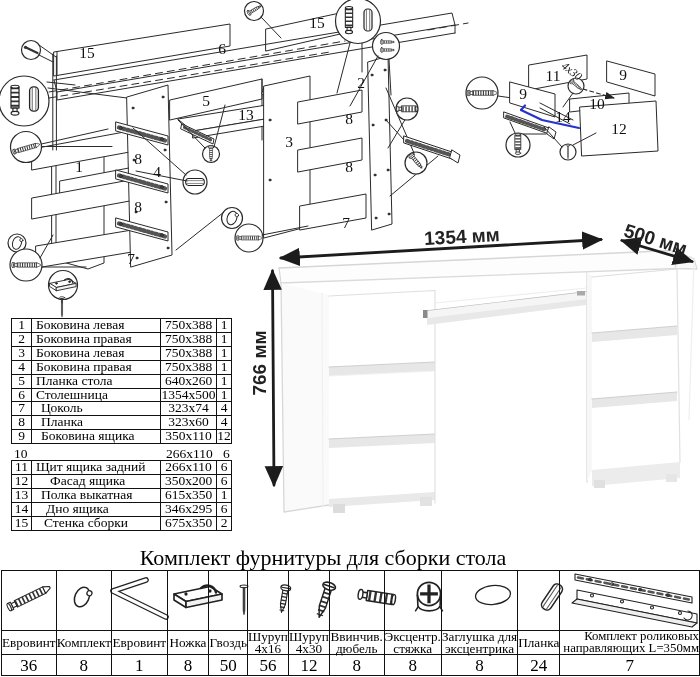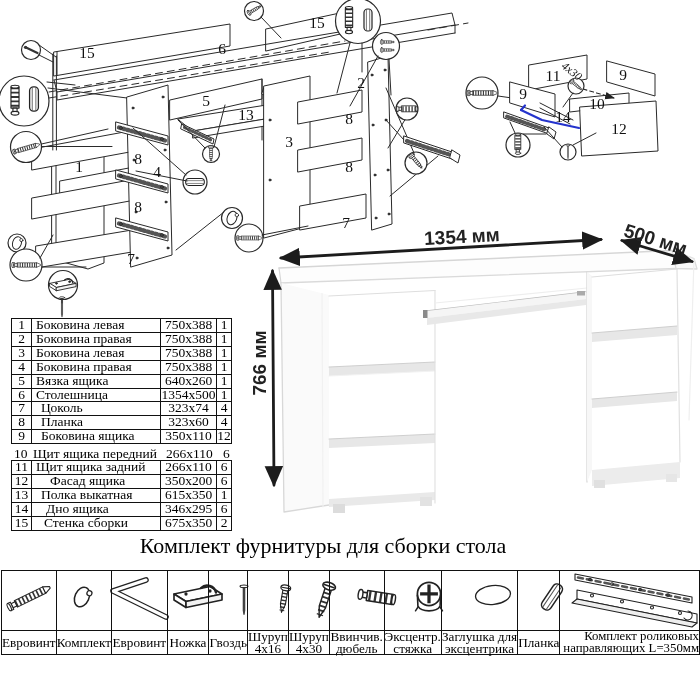--- a/index.html
+++ b/index.html
@@ -5,21 +5,21 @@
 html,body{margin:0;padding:0;background:#fff;}
 #page{position:relative;width:700px;height:677px;background:#fff;overflow:hidden;
   font-family:"Liberation Serif",serif;color:#000;}
 #diag{position:absolute;left:0;top:0;}
 .ptab{position:absolute;border-collapse:collapse;table-layout:fixed;font-size:13.5px;}
 .ptab td{border:1px solid #111;padding:0;white-space:nowrap;overflow:hidden;line-height:12.9px;}
 .ptab .c{text-align:center;}
 .ptab .n{padding-left:4px;text-align:left;}
 #row10{position:absolute;left:11px;top:445px;width:221px;height:15px;font-size:13.5px;}
 #row10 span{position:absolute;top:1px;}
-#title{position:absolute;left:0px;top:533px;width:646px;text-align:center;font-size:22px;}
+#title{position:absolute;left:0px;top:545px;width:646px;text-align:center;font-size:22px;}
 #hw{position:absolute;left:1px;top:570px;border-collapse:collapse;table-layout:fixed;}
 #hw td{border:1px solid #111;padding:0;text-align:center;vertical-align:middle;line-height:1.02;margin-left:24px;}
 #hw .lab{font-size:13.2px;height:23px;line-height:11.6px;white-space:nowrap;}
 #hw .num{font-size:17px;height:20px;line-height:19px;}
 #hw .ico{height:59px;}
 </style>
 </head>
 <body>
 <div id="page">
 
@@ -388,21 +388,21 @@
           <td class="c">1</td>
         </tr>
 <tr style="height:13px">
           <td class="c">4</td>
           <td class="n">Боковина правая</td>
           <td class="c">750x388</td>
           <td class="c">1</td>
         </tr>
 <tr style="height:13px">
           <td class="c">5</td>
-          <td class="n">Вязка ящика</td>
+          <td class="n">Планка стола</td>
           <td class="c">640x260</td>
           <td class="c">1</td>
         </tr>
 <tr style="height:13px">
           <td class="c">6</td>
           <td class="n">Столешница</td>
           <td class="c">1354x500</td>
           <td class="c">1</td>
         </tr>
 <tr style="height:13px">
@@ -421,21 +421,20 @@
           <td class="c">9</td>
           <td class="n" style="padding-left:9px">Боковина ящика</td>
           <td class="c">350x110</td>
           <td class="c">12</td>
         </tr>
 </tbody>
     </table>
 
 <div id="row10">
       <span style="left:3px">10</span>
-      <span style="left:22px">Щит ящика передний</span>
       <span style="left:155px">266x110</span>
       <span style="left:212px">6</span>
     </div>
 
 <table class="ptab" style="left:11px;top:460px;">
 <colgroup>
         <col style="width:20px">
         <col style="width:129px">
         <col style="width:56px">
         <col style="width:15px">
@@ -513,16 +512,30 @@
           <td class="lab">Ножка</td>
 <td class="lab">Гвоздь</td>
           <td class="lab">Шуруп<br>4х16</td>
           <td class="lab">Шуруп<br>4х30</td>
           <td class="lab">Ввинчив.<br>дюбель</td>
 <td class="lab">Эксцентр.<br>стяжка</td>
           <td class="lab">Заглушка для<br>эксцентрика</td>
           <td class="lab">Планка</td>
           <td class="lab" style="text-align:right;padding-left:3px;font-size:12.8px">Комплект роликовых<br>направляющих L=350мм</td>
 </tr>
+<tr>
+<td class="num">36</td>
+          <td class="num">8</td>
+          <td class="num">1</td>
+          <td class="num">8</td>
+<td class="num">50</td>
+          <td class="num">56</td>
+          <td class="num">12</td>
+          <td class="num">8</td>
+<td class="num">8</td>
+          <td class="num">8</td>
+          <td class="num">24</td>
+          <td class="num">7</td>
+</tr>
 </tbody>
     </table>
 
 </div>
 
 </body></html>

